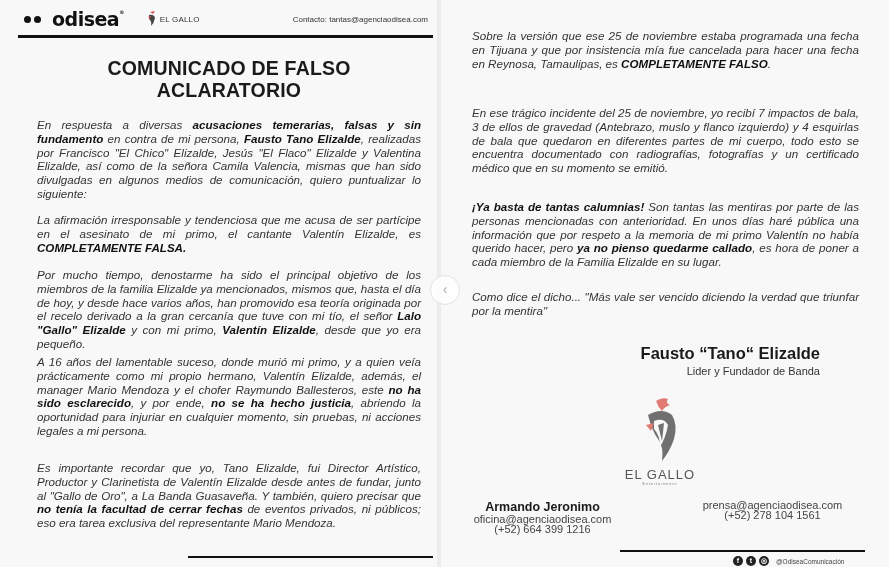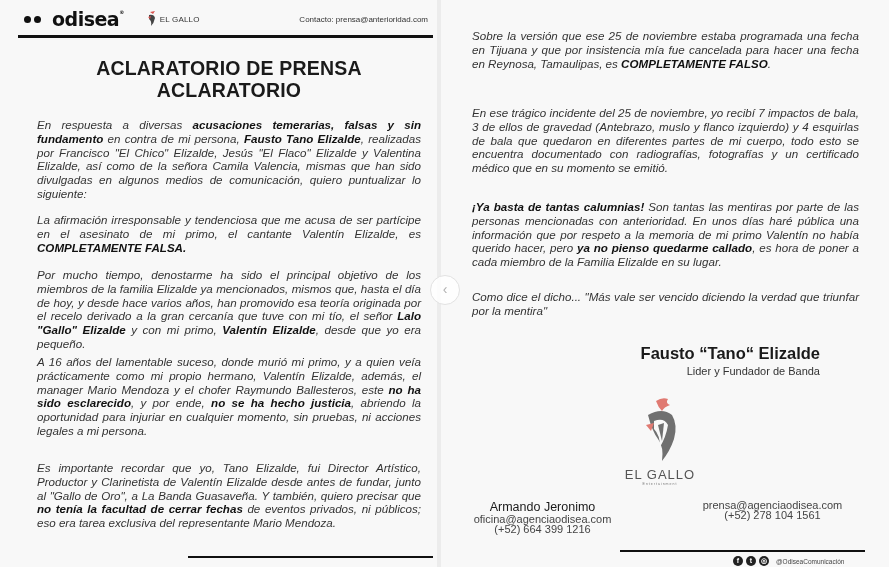--- a/index.html
+++ b/index.html
@@ -36,21 +36,21 @@
     
     .sig-name { position: absolute; left: 520px; top: 344px; width: 300px; text-align: right; font-weight: bold; font-size: 16.5px; color: #1a1a1a; }
     .sig-role { position: absolute; left: 520px; top: 366px; width: 300px; text-align: right; font-size: 11px; line-height: 10.5px; color: #333; }
 
     .gallo-logo { position: absolute; left: 618px; top: 395px; width: 84px; height: 100px; }
     .gallo-logo svg { width: 84px; height: 72px; display: block; }
     .gallo-logo-text { text-align: center; font-size: 13px; color: #555; letter-spacing: 1px; margin-top: 0px; }
     .gallo-logo-sub { text-align: center; font-size: 3.5px; color: #777; letter-spacing: 1px; }
 
     .contact-block { position: absolute; text-align: center; }
-    .contact-block .name { font-weight: normal; font-size: 12.5px; color: #1a1a1a; }
+    .contact-block .name { font-weight: bold; font-size: 12.5px; color: #1a1a1a; }
     .contact-block .line { font-size: 11px; color: #444; line-height: 10px; }
     .cb-left { left: 470px; top: 500px; width: 145px; }
     .cb-right { left: 700px; top: 500px; width: 145px; }
 
     .social { position: absolute; left: 733px; top: 556px; display: flex; align-items: center; gap: 3px; }
     .social .ic { width: 10px; height: 10px; border-radius: 50%; background: #222; display: inline-block; color: #fff; font-size: 7px; text-align: center; line-height: 10px; font-weight: bold; }
     .social .handle { font-size: 6.5px; color: #444; margin-left: 4px; }
 
     .carousel-prev { position: absolute; left: 430px; top: 275px; width: 30px; height: 30px; border-radius: 50%; background: rgba(255,255,255,0.85); border: 1px solid #e2e2e2; display: flex; align-items: center; justify-content: center; cursor: pointer; }
     .carousel-prev span { color: #b0b0b0; font-size: 14px; line-height: 1; margin-top: -2px; }
@@ -66,26 +66,26 @@
       </div>
     <div class="odisea-word"><span>odisea</span><sup>®</sup></div>
     <div class="gallo-mini">
       <svg viewBox="0 0 12 16">
         <path d="M4 1 L9 0 L7 3 Z" fill="#d9534f"></path>
         <path d="M3 4 Q8 3 9 7 Q8 12 5 15 Q6 10 3 8 Z" fill="#444"></path>
         <path d="M2 6 L5 5 L4 8 Z" fill="#d9534f"></path>
       </svg>
       <span class="gallo-mini-text">EL GALLO</span>
     </div>
-    <div class="contact">Contacto: prensa@anterioridad.com</div>
+    <div class="contact">Contacto: tantas@agenciaodisea.com</div>
   </div>
   <div class="header-rule"></div>
 
   <div class="title">
-    <div>ACLARATORIO DE PRENSA</div>
+    <div>COMUNICADO DE FALSO</div>
     <div>ACLARATORIO</div>
   </div>
 
   <p class="para left-para" style="top:118px;"><span>En respuesta a diversas </span><b>acusaciones temerarias, falsas y sin fundamento</b><span> en contra de mi persona, </span><b>Fausto Tano Elizalde</b><span>, realizadas por Francisco "El Chico" Elizalde, Jesús "El Flaco" Elizalde y Valentina Elizalde, así como de la señora Camila Valencia, mismas que han sido divulgadas en algunos medios de comunicación, quiero puntualizar lo siguiente:</span></p>
   <p class="para left-para" style="top:213px;"><span>La afirmación irresponsable y tendenciosa que me acusa de ser partícipe en el asesinato de mi primo, el cantante Valentín Elizalde, es </span><b>COMPLETAMENTE FALSA.</b></p>
   <p class="para left-para" style="top:268px;"><span>Por mucho tiempo, denostarme ha sido el principal objetivo de los miembros de la familia Elizalde ya mencionados, mismos que, hasta el día de hoy, y desde hace varios años, han promovido esa teoría originada por el recelo derivado a la gran cercanía que tuve con mi tío, el señor </span><b>Lalo "Gallo" Elizalde</b><span> y con mi primo, </span><b>Valentín Elizalde</b><span>, desde que yo era pequeño.</span></p>
   <p class="para left-para" style="top:355px;"><span>A 16 años del lamentable suceso, donde murió mi primo, y a quien veía prácticamente como mi propio hermano, Valentín Elizalde, además, el manager Mario Mendoza y el chofer Raymundo Ballesteros, este </span><b>no ha sido esclarecido</b><span>, y por ende, </span><b>no se ha hecho justicia</b><span>, abriendo la oportunidad para injuriar en cualquier momento, sin pruebas, ni acciones legales a mi persona.</span></p>
   <p class="para left-para" style="top:461px;"><span>Es importante recordar que yo, Tano Elizalde, fui Director Artístico, Productor y Clarinetista de Valentín Elizalde desde antes de fundar, junto al "Gallo de Oro", a La Banda Guasaveña. Y también, quiero precisar que </span><b>no tenía la facultad de cerrar fechas</b><span> de eventos privados, ni públicos; eso era tarea exclusiva del representante Mario Mendoza.</span></p>
 
   <div class="bottom-rule-left"></div>

